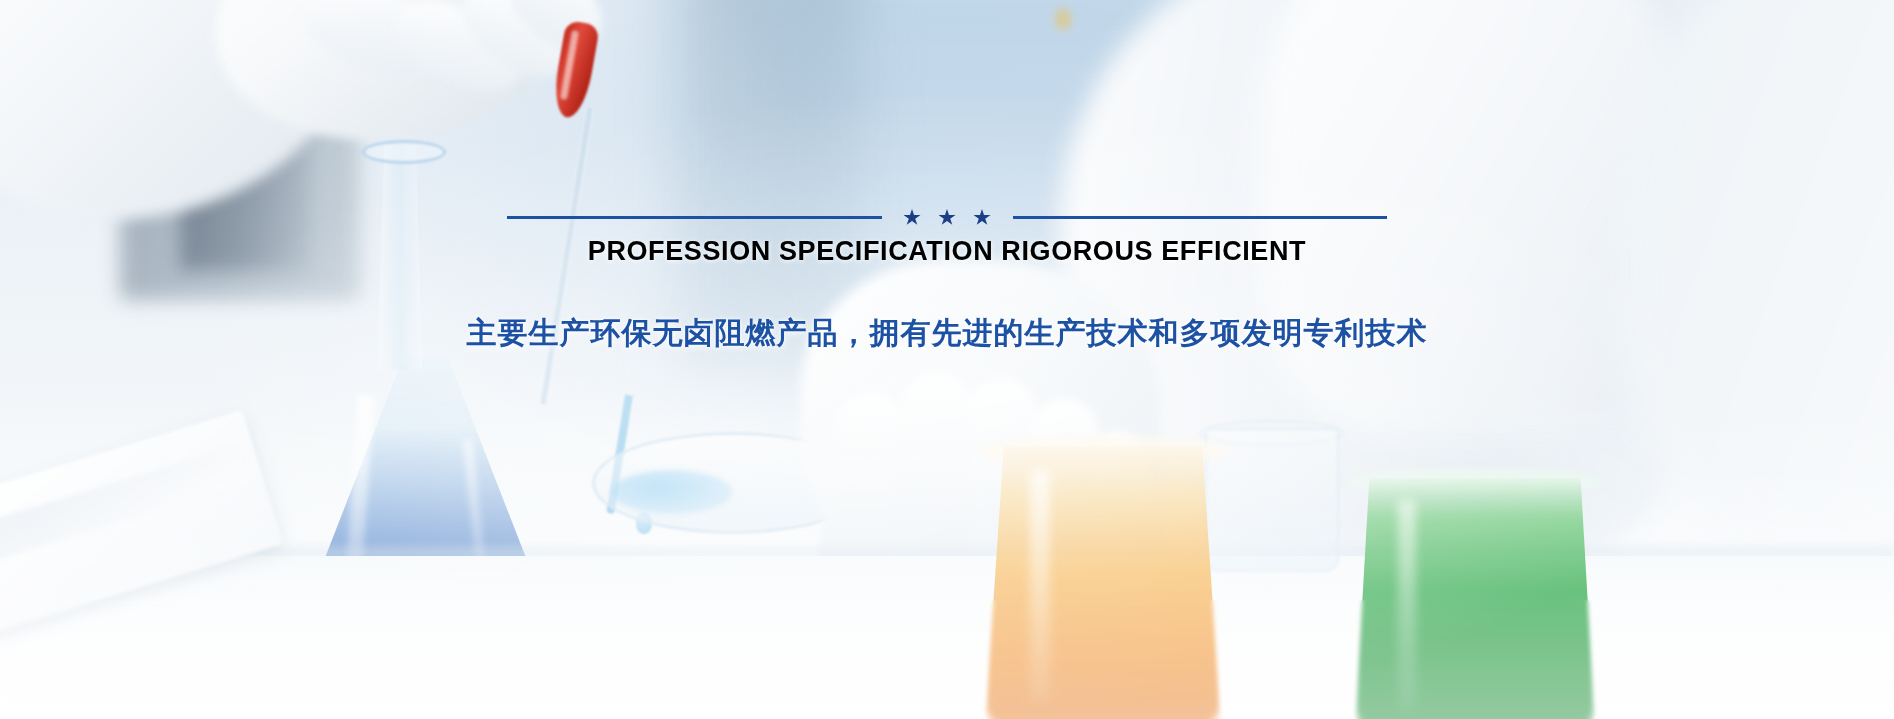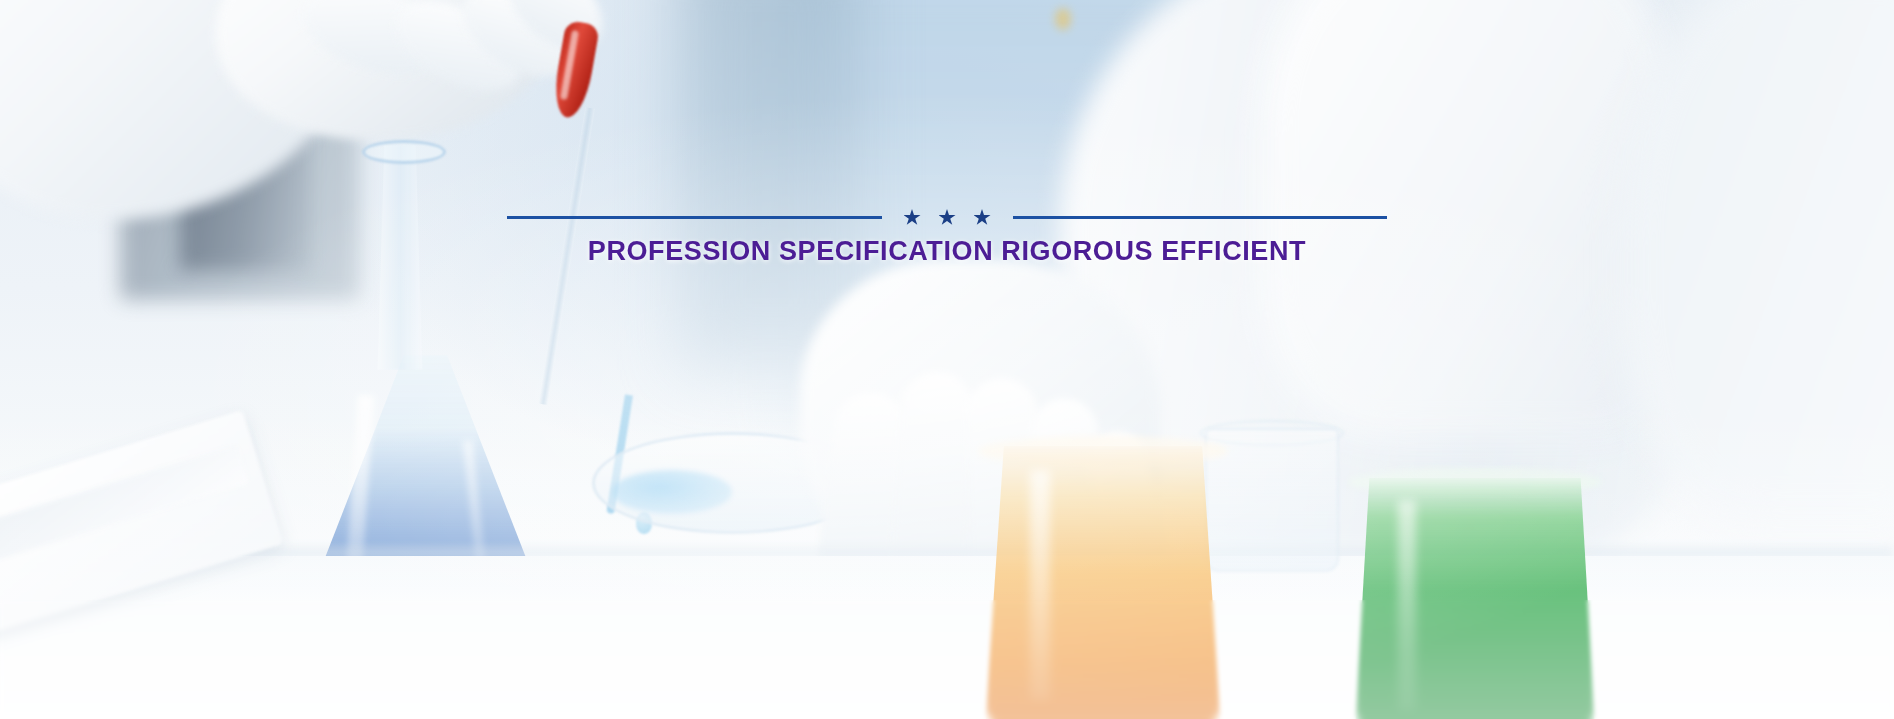--- a/index.html
+++ b/index.html
@@ -303,21 +303,21 @@
     font-size:72px;line-height:1.18;font-weight:bold;
     letter-spacing:2px;white-space:nowrap;
     text-shadow:0 2px 7px rgba(255,255,255,.95), 0 0 2px rgba(255,255,255,.9);
   }
   .t-blue{color:#1c51a3;}
   .t-green{color:#1aa032;}
   .t-gap{display:inline-block;width:22px;}
 
   .eng{
     margin-top:10px;
-    font-size:27px;font-weight:bold;color:#4c1d95;letter-spacing:.6px;
+    font-size:27px;font-weight:bold;color:#000000;letter-spacing:.6px;
     white-space:nowrap;
     text-shadow:0 1px 5px rgba(255,255,255,.95);
   }
 
   .slogan{
     margin-top:46px;
     font-size:30px;font-weight:bold;color:#1c51a3;letter-spacing:1px;
     white-space:nowrap;
     text-shadow:0 2px 7px rgba(255,255,255,.98), 0 0 3px rgba(255,255,255,.95);
   }
@@ -396,15 +396,16 @@
         <span class="star"></span>
         <span class="star"></span>
         <span class="star"></span>
       </span>
       <span class="rule right"></span>
     </div>
 
 
     <div class="eng">PROFESSION SPECIFICATION RIGOROUS EFFICIENT</div>
 
+    <div class="slogan">主要生产环保无卤阻燃产品，拥有先进的生产技术和多项发明专利技术</div>
   </div>
 
 </div>
 
 </body></html>

